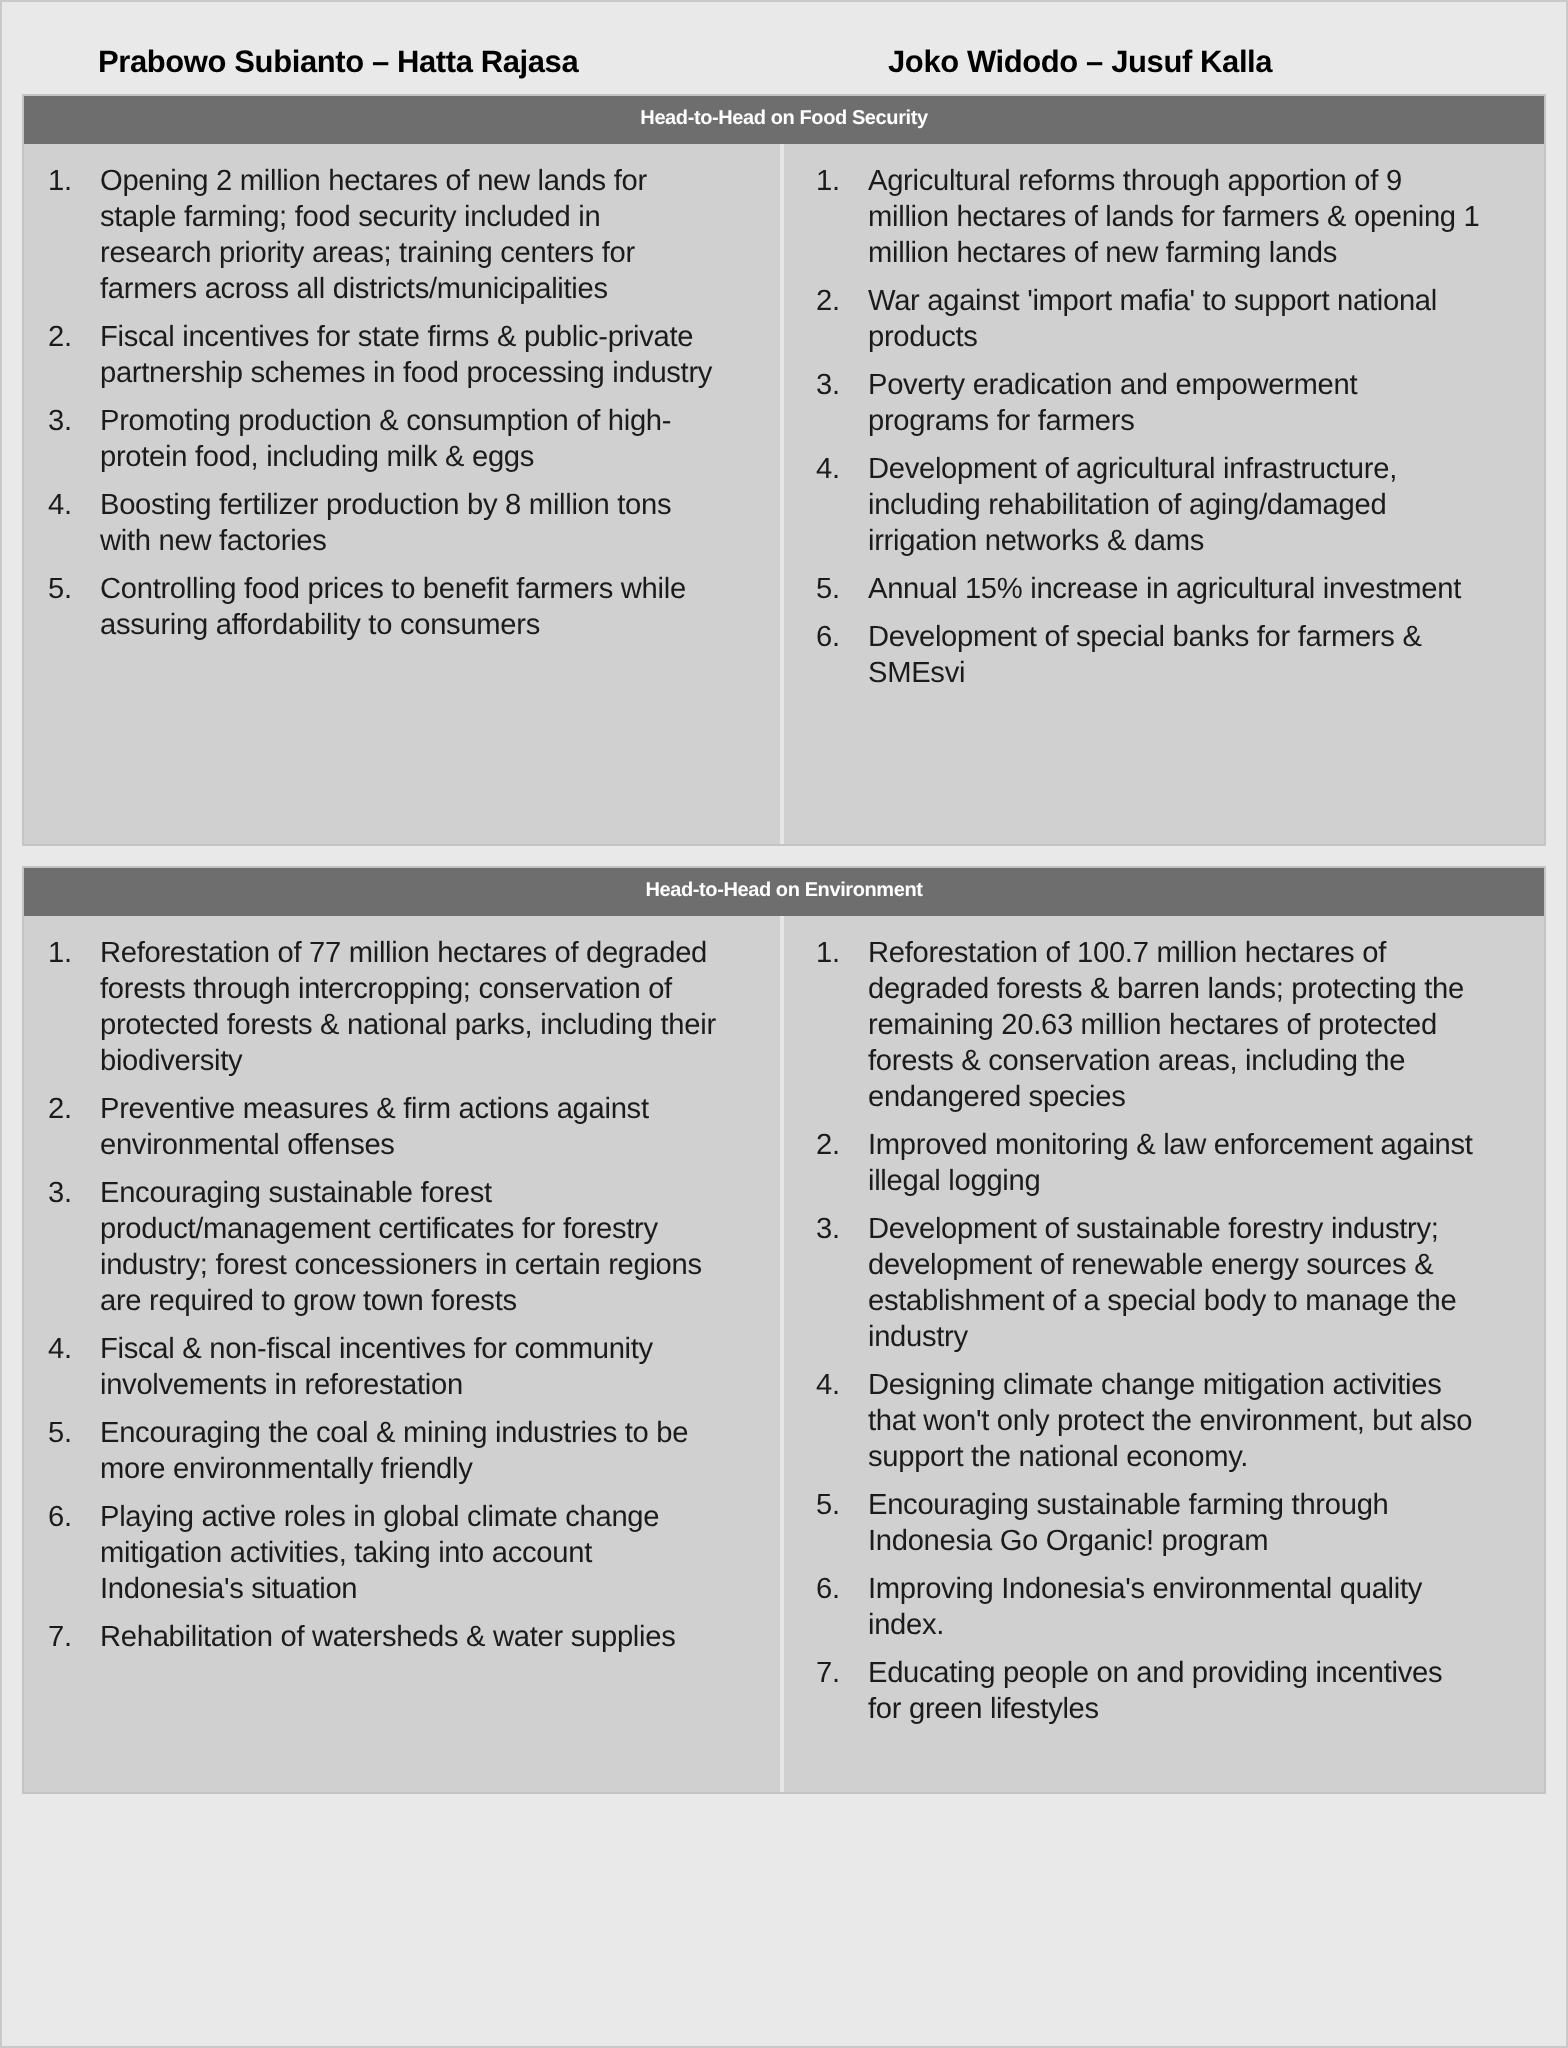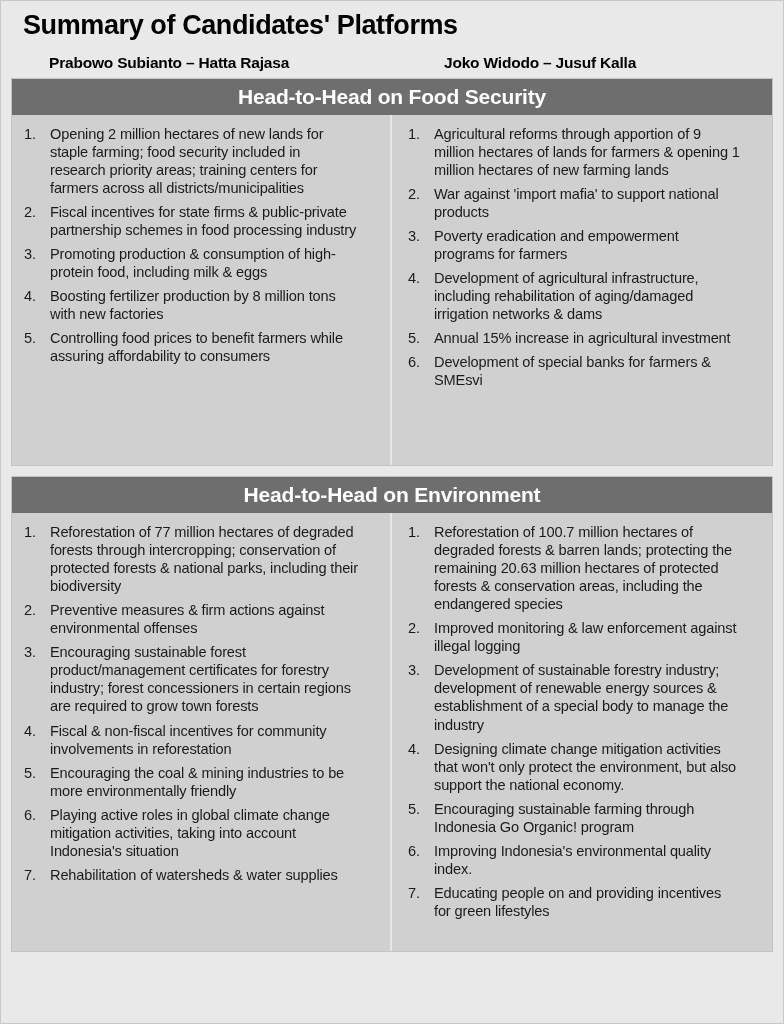--- a/index.html
+++ b/index.html
@@ -55,21 +55,21 @@
   
   .panel {
     background:#d0d0d0;
     border:1px solid #c4c4c4;
     margin-bottom:10px;
   }
 
   .panel-header {
     background:#6e6e6e;
     color:#ffffff;
-    font-size:21px;
+    font-size:10px;
     font-weight:bold;
     letter-spacing:-0.2px;
     text-align:center;
     padding:6px 0 7px 0;
     line-height:1.1;
   }
 
   .panel-body {
     display:flex;
     background:#d0d0d0;
@@ -125,21 +125,20 @@
     font-weight:bold;
     letter-spacing:0.3px;
     color:#3a3a3a;
   }
 </style>
 </head>
 <body>
 
 <div class="infographic">
 
-  <h1 class="title">Summary of Candidates' Platforms</h1>
 
   <div class="candidates">
     <div class="cand-cell cand-left">Prabowo Subianto – Hatta Rajasa</div>
     <div class="cand-cell cand-right">Joko Widodo – Jusuf Kalla</div>
   </div>
 
   <div class="panel panel-food">
     <div class="panel-header">Head-to-Head on Food Security</div>
     <div class="panel-body">
       <div class="col col-left">

